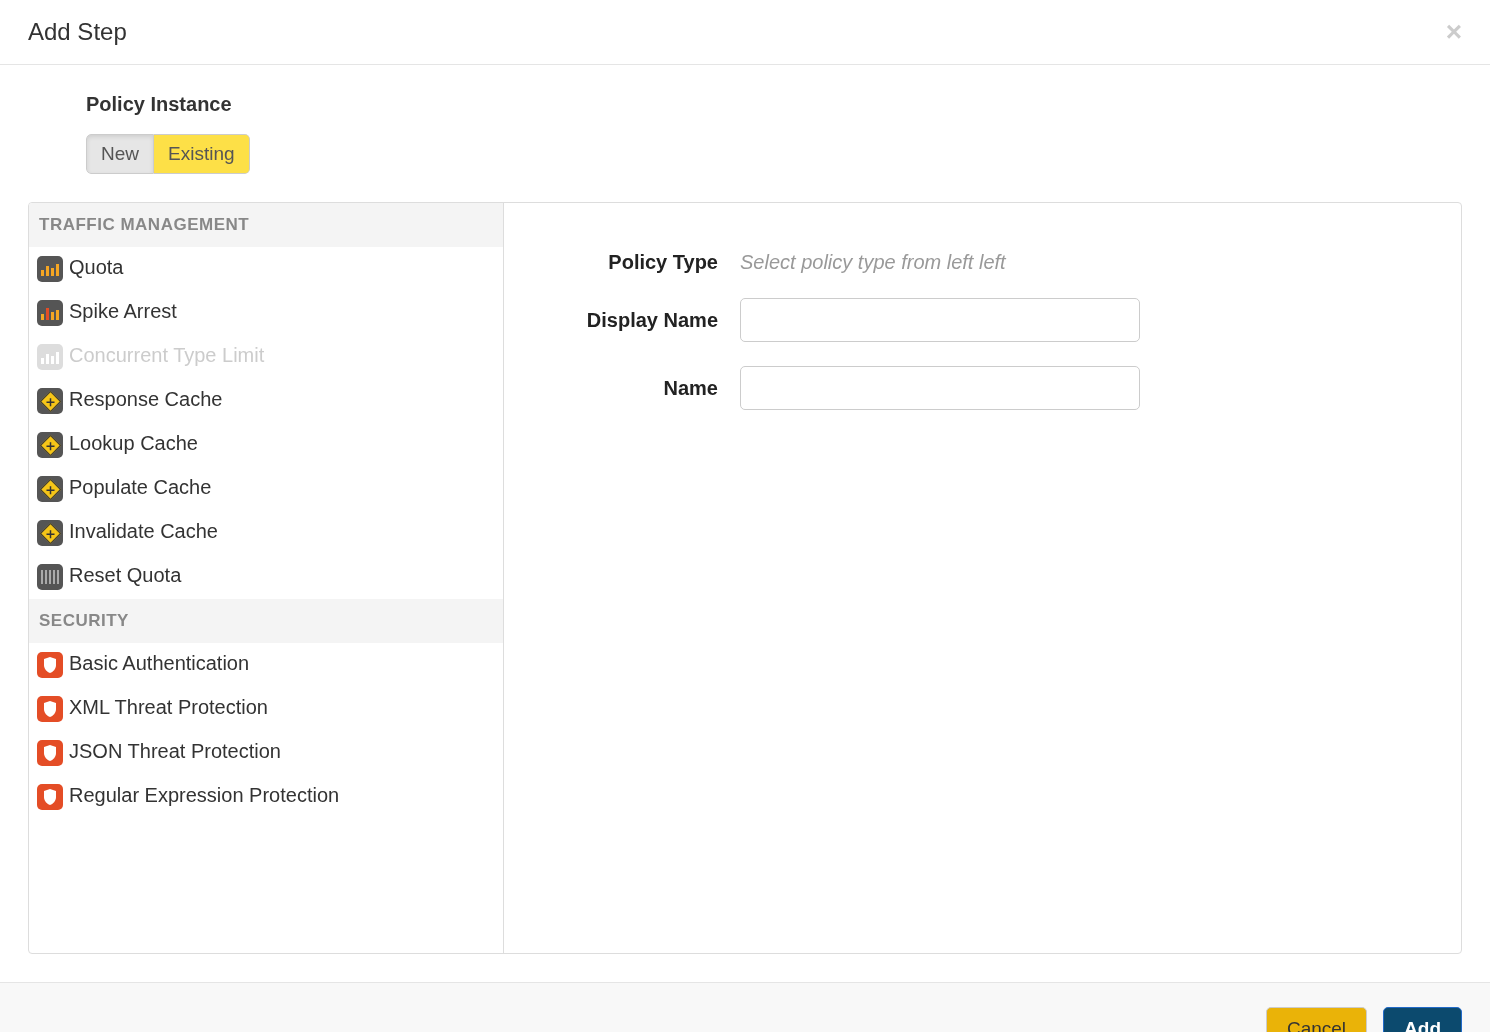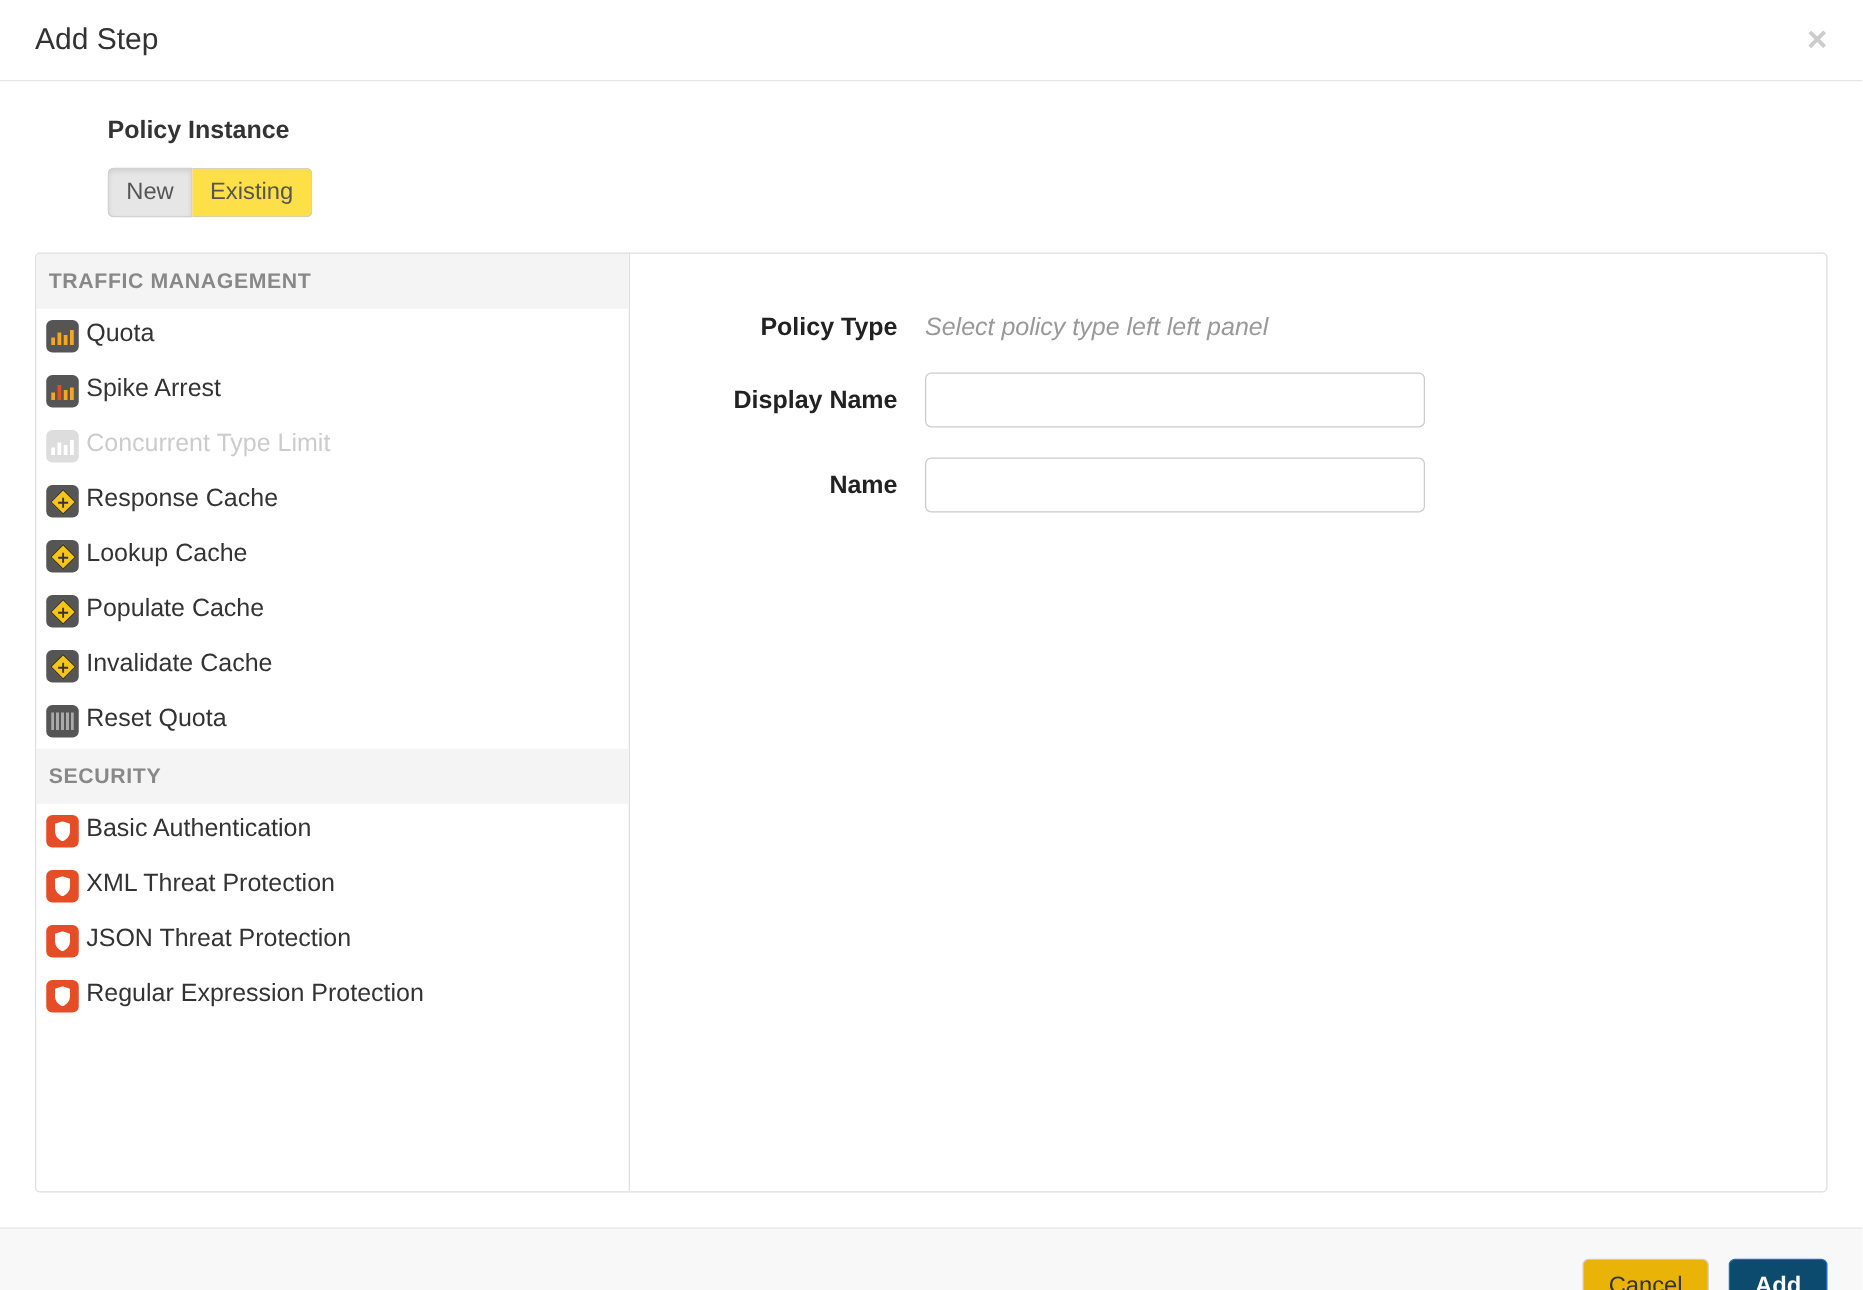--- a/index.html
+++ b/index.html
@@ -329,21 +329,21 @@
                 </svg>
             </span>
             <span>Regular Expression Protection</span>
           </li>
         </ul>
       </div>
 
       <div class="right-panel">
         <div class="form-row">
           <label class="form-label">Policy Type</label>
-          <span class="form-value-placeholder">Select policy type left left panel</span>
+          <span class="form-value-placeholder">Select policy type from left left</span>
         </div>
         <div class="form-row">
           <label class="form-label">Display Name</label>
           <input class="form-input" type="text" style="">
         </div>
         <div class="form-row">
           <label class="form-label">Name</label>
           <input class="form-input" type="text" style="">
         </div>
       </div>

